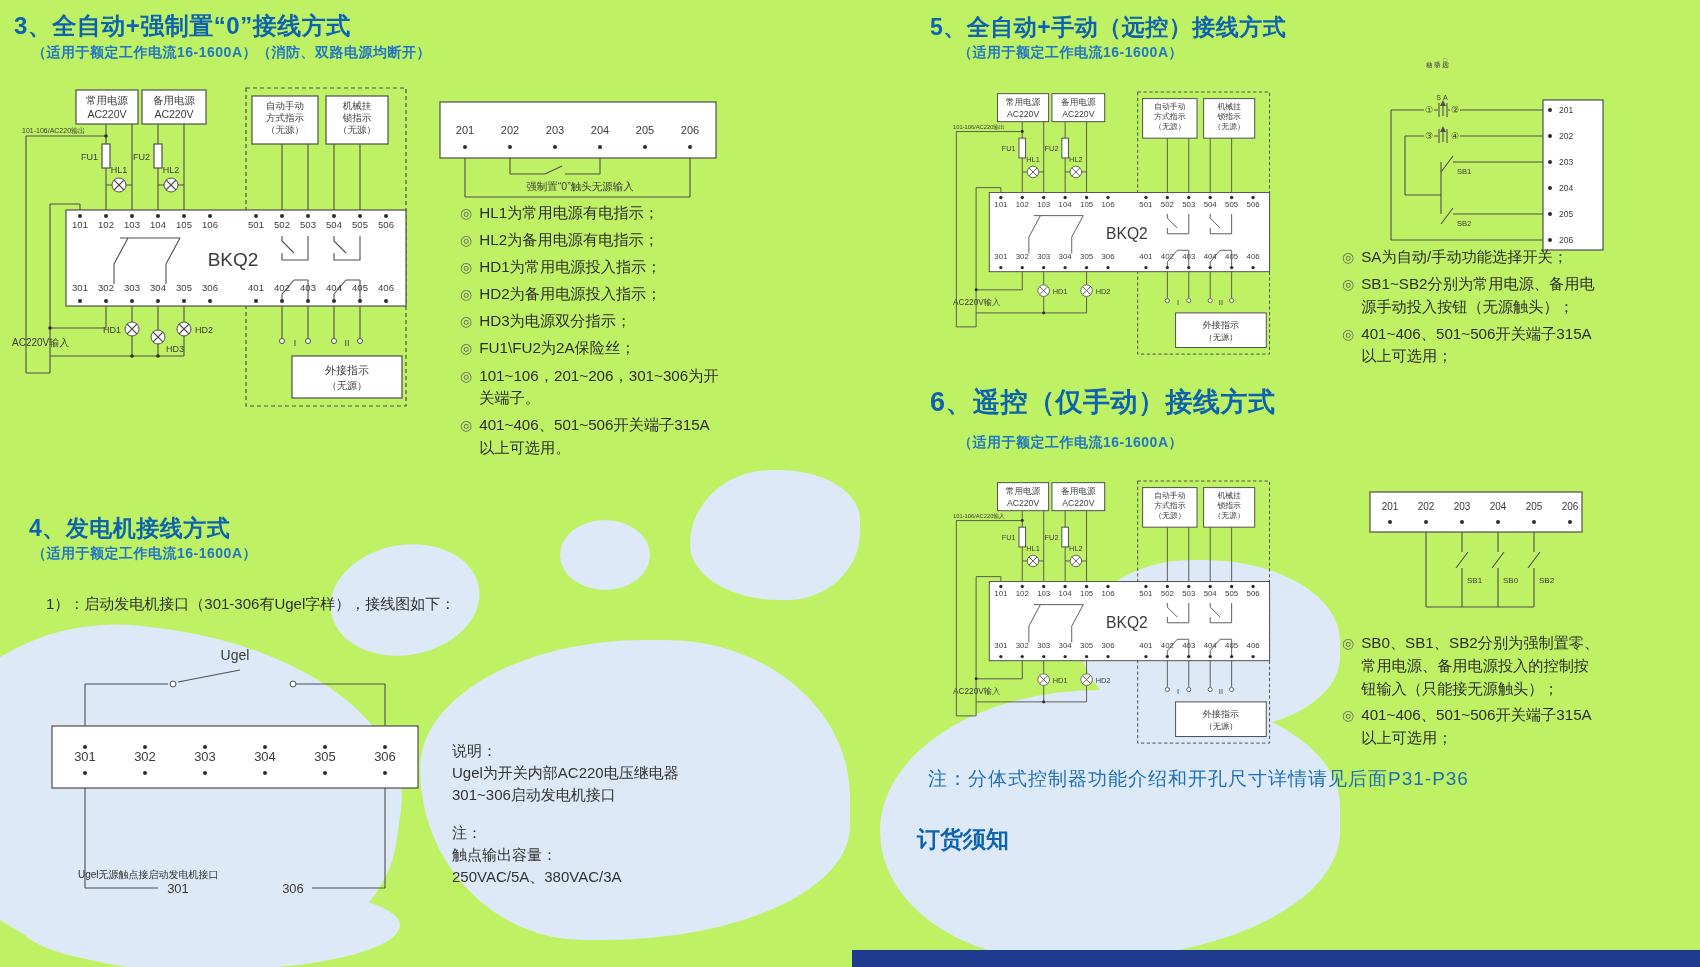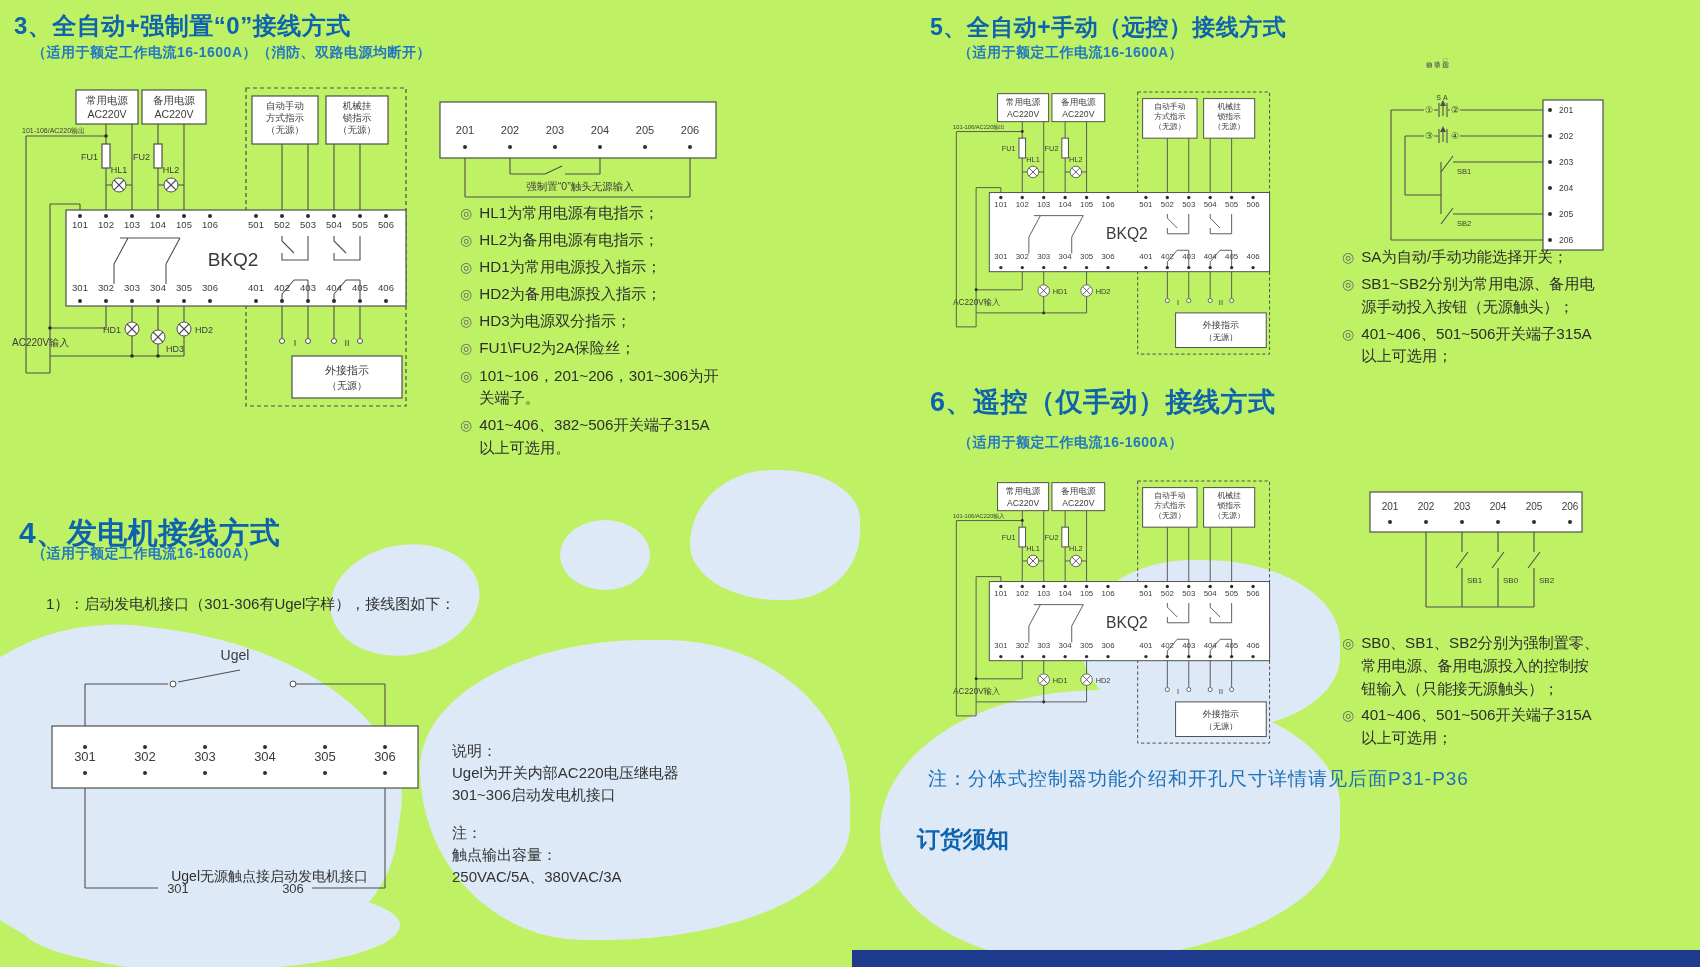--- a/index.html
+++ b/index.html
@@ -8,21 +8,21 @@
   .blob{position:absolute;background:#dde9f6;z-index:0}
   .abs{position:absolute;z-index:1}
   .t1{position:absolute;z-index:1;font-weight:bold;color:#0e63ae;font-size:24px;letter-spacing:.5px}
   .t2{position:absolute;z-index:1;font-weight:bold;color:#2277c3;font-size:14px;letter-spacing:.5px}
   .body-text{color:#2f2f2f;font-size:15px}
   .bullets{position:absolute;z-index:1}
   .bullet{display:flex;align-items:flex-start;margin-bottom:4px;font-size:15.2px;line-height:1.5;color:#2e2e2e}
   .bullet .bm{margin-right:7px;color:#6a6a6a;font-size:14px;line-height:1.65}
   .notes{position:absolute;z-index:1;font-size:15px;line-height:22px;color:#333}
   .notes .gap{height:16px}
-  .caption{position:absolute;z-index:1;font-size:14px;color:#2f2f2f;text-align:right}
+  .caption{position:absolute;z-index:1;font-size:10px;color:#2f2f2f;text-align:left}
   .noteline{position:absolute;z-index:1;font-weight:normal;color:#1e6fb8;font-size:19px;letter-spacing:1px}
   .order-title{position:absolute;z-index:1;font-weight:bold;color:#0e63ae;font-size:23px}
   .order-body{position:absolute;z-index:1;color:#1b1b1b;font-size:16.2px;line-height:26px;text-indent:2em;text-align:justify}
   .vlabels{position:absolute;z-index:2;display:flex;gap:1px}
   .vlabels span{writing-mode:vertical-rl;font-size:6.5px;color:#555;line-height:1.1}
   .footer-bar{position:absolute;z-index:2;background:#1e3a8d}
   svg{position:absolute;z-index:1;overflow:visible}
   svg line,svg path,svg polyline{stroke:#4f4f4f;stroke-width:1.1;fill:none}
   svg rect{stroke:#4f4f4f;stroke-width:1.2;fill:none}
   svg rect.box{fill:#ffffff}
@@ -226,25 +226,25 @@
     <div class="bullet">
         <span class="bm">◎</span>
         <span>FU1\FU2为2A保险丝；</span>
       </div>
     <div class="bullet">
         <span class="bm">◎</span>
         <span>101~106，201~206，301~306为开关端子。</span>
       </div>
     <div class="bullet">
         <span class="bm">◎</span>
-        <span>401~406、382~506开关端子315A以上可选用。</span>
+        <span>401~406、501~506开关端子315A以上可选用。</span>
       </div>
   </div>
 
-  <div class="t1" style="left:19px;top:513px;font-size:30px">4、发电机接线方式</div>
+  <div class="t1" style="left:29px;top:513px;font-size:23px">4、发电机接线方式</div>
   <div class="t2" style="left:32px;top:545px">（适用于额定工作电流16-1600A）</div>
   <div class="abs body-text" style="left:46px;top:595px">1）：启动发电机接口（301-306有Ugel字样），接线图如下：</div>
 
   <svg style="left:40px;top:648px" width="390" height="250" viewBox="0 0 390 250">
     <g>
       <path d="M45,36 H128 M256,36 H345 M138,34 L200,22"></path>
       <path d="M45,36 V78 M345,36 V78"></path>
       <path d="M45,140 V240 M345,140 V240 M45,240 H118 M345,240 H272"></path>
       <circle class="oc" cx="133" cy="36" r="3"></circle>
       <circle class="oc" cx="253" cy="36" r="3"></circle>

